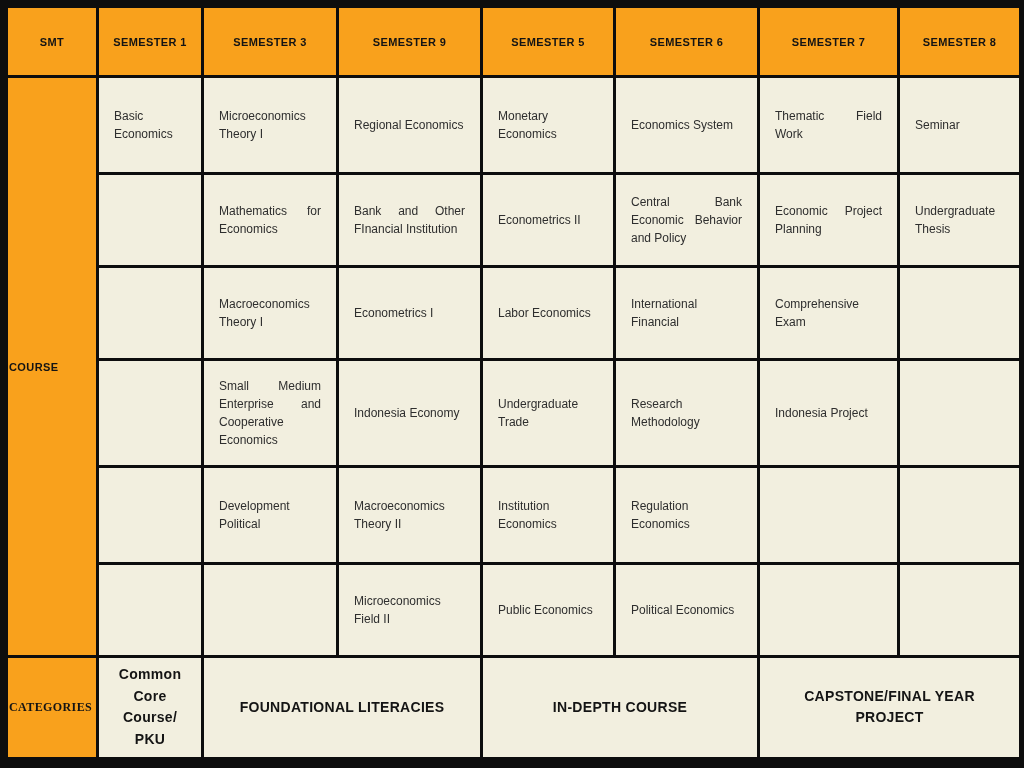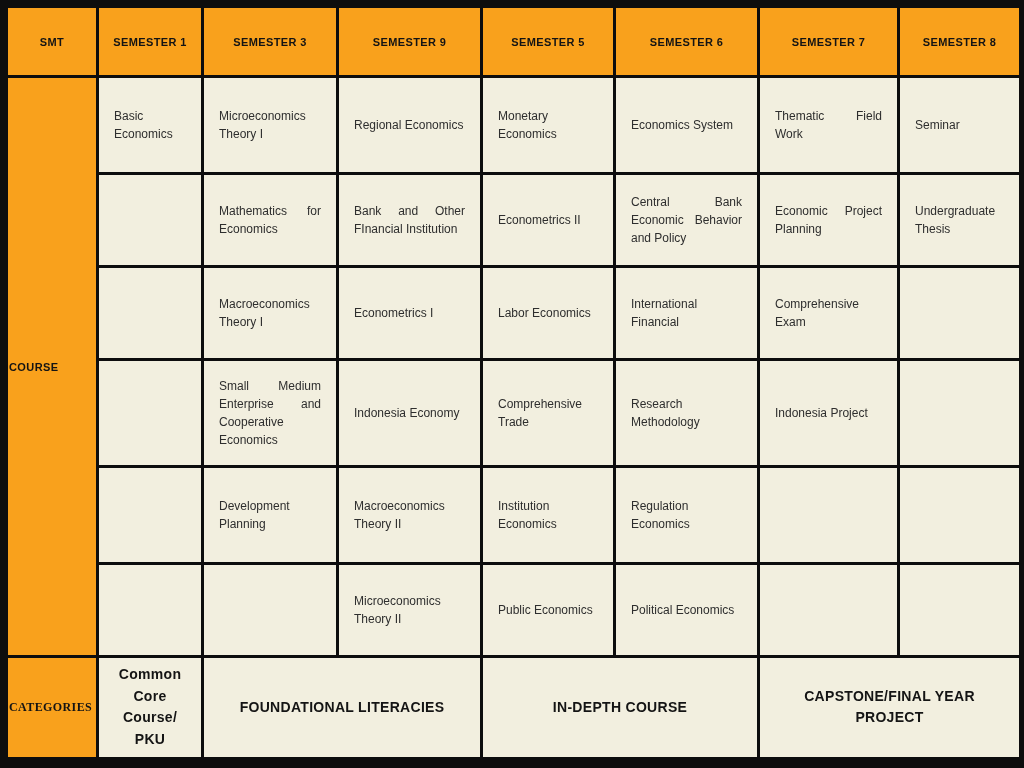--- a/index.html
+++ b/index.html
@@ -136,40 +136,40 @@
       <td class="course-cell">Labor Economics</td>
       <td class="course-cell">International Financial</td>
       <td class="course-cell">Comprehensive Exam</td>
       <td class="course-cell"></td>
     </tr>
 
     <tr style="height:107px">
       <td class="course-cell"></td>
       <td class="course-cell">Small Medium Enterprise and Cooperative Economics</td>
       <td class="course-cell">Indonesia Economy</td>
-      <td class="course-cell">Comprehensive Trade</td>
+      <td class="course-cell">Undergraduate Trade</td>
       <td class="course-cell">Research Methodology</td>
       <td class="course-cell">Indonesia Project</td>
       <td class="course-cell"></td>
     </tr>
 
     <tr style="height:97px">
       <td class="course-cell"></td>
-      <td class="course-cell">Development Planning</td>
+      <td class="course-cell">Development Political</td>
       <td class="course-cell">Macroeconomics Theory II</td>
       <td class="course-cell">Institution Economics</td>
       <td class="course-cell">Regulation Economics</td>
       <td class="course-cell"></td>
       <td class="course-cell"></td>
     </tr>
 
     <tr style="height:93px">
       <td class="course-cell"></td>
       <td class="course-cell"></td>
-      <td class="course-cell">Microeconomics Theory II</td>
+      <td class="course-cell">Microeconomics Field II</td>
       <td class="course-cell">Public Economics</td>
       <td class="course-cell">Political Economics</td>
       <td class="course-cell"></td>
       <td class="course-cell"></td>
     </tr>
 
     <tr>
       <th class="side-label cat-side">CATEGORIES</th>
       <td class="cat-cell narrow">Common Core Course/ PKU</td>
       <td class="cat-cell" colspan="2">FOUNDATIONAL LITERACIES</td>

